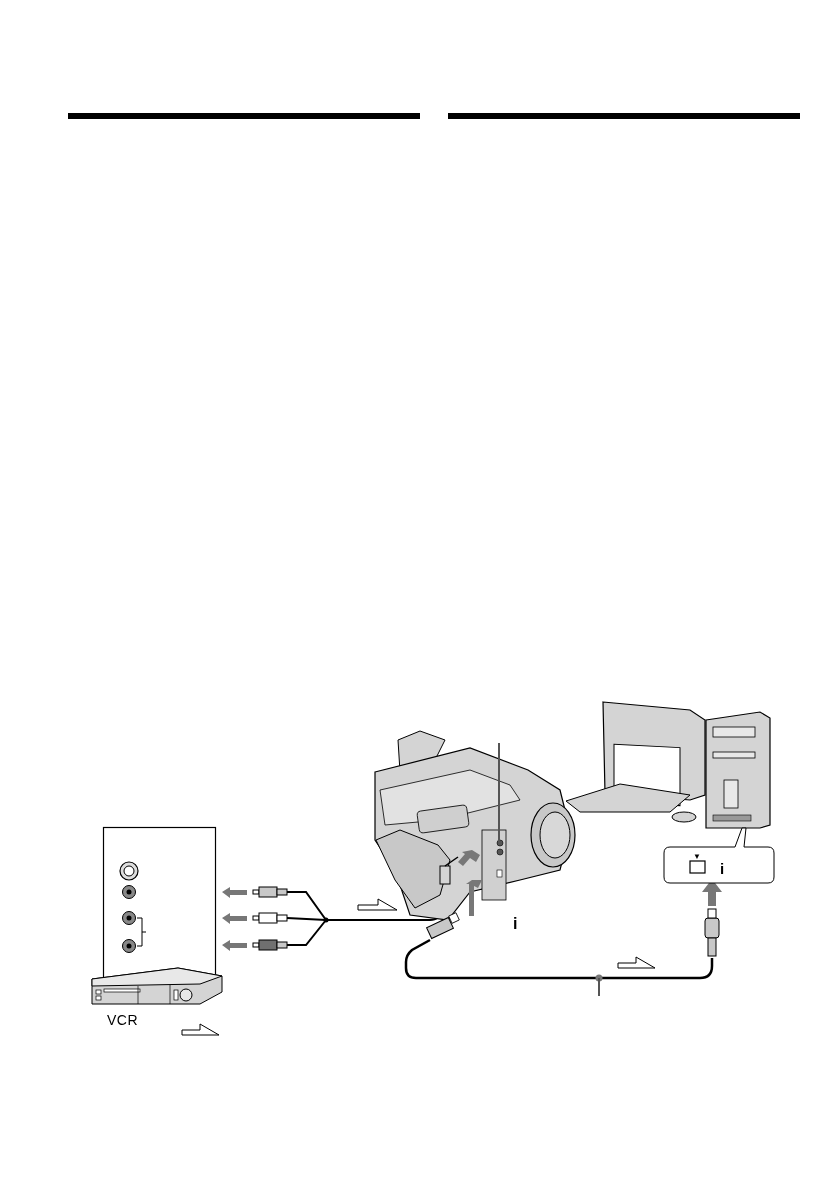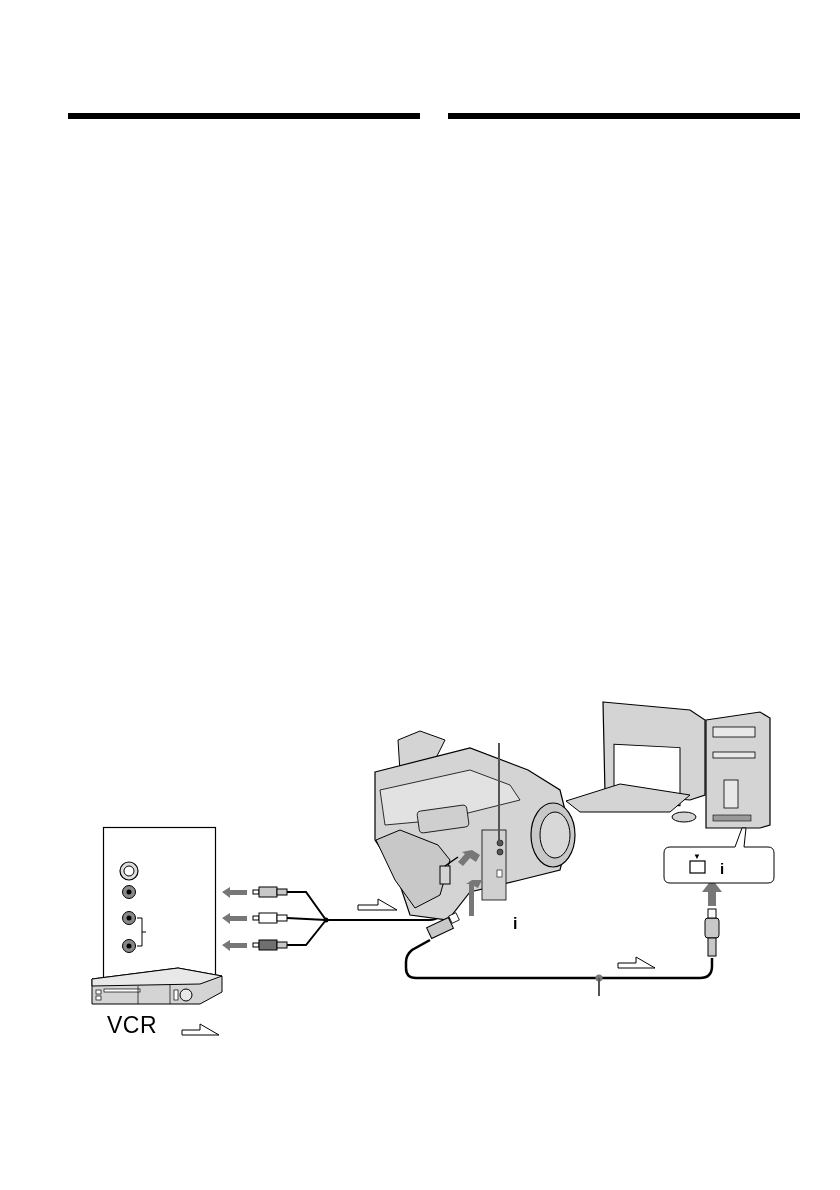--- a/index.html
+++ b/index.html
@@ -5,21 +5,21 @@
   html, body { margin:0; padding:0; background:#ffffff; }
   body { width:840px; height:1190px; position:relative; overflow:hidden;
          font-family:"Liberation Sans", sans-serif; color:#000; }
   .rule { position:absolute; top:113px; height:6px; background:#000; }
   #rule-left { left:68px; width:352px; }
   #rule-right { left:448px; width:352px; }
   .col { position:absolute; top:130px; width:352px; height:520px; }
   #col-left { left:68px; }
   #col-right { left:448px; }
   #diagram { position:absolute; left:0; top:0; width:840px; height:1190px; }
-  .label { position:absolute; font-size:23px; letter-spacing:0.5px; }
+  .label { position:absolute; font-size:14px; letter-spacing:0.5px; }
 </style>
 </head>
 <body>
 
 <div class="rule" id="rule-left"></div>
 <div class="rule" id="rule-right"></div>
 <div class="col" id="col-left"></div>
 <div class="col" id="col-right"></div>
 
 <svg id="diagram" viewBox="0 0 840 1190" xmlns="http://www.w3.org/2000/svg">

